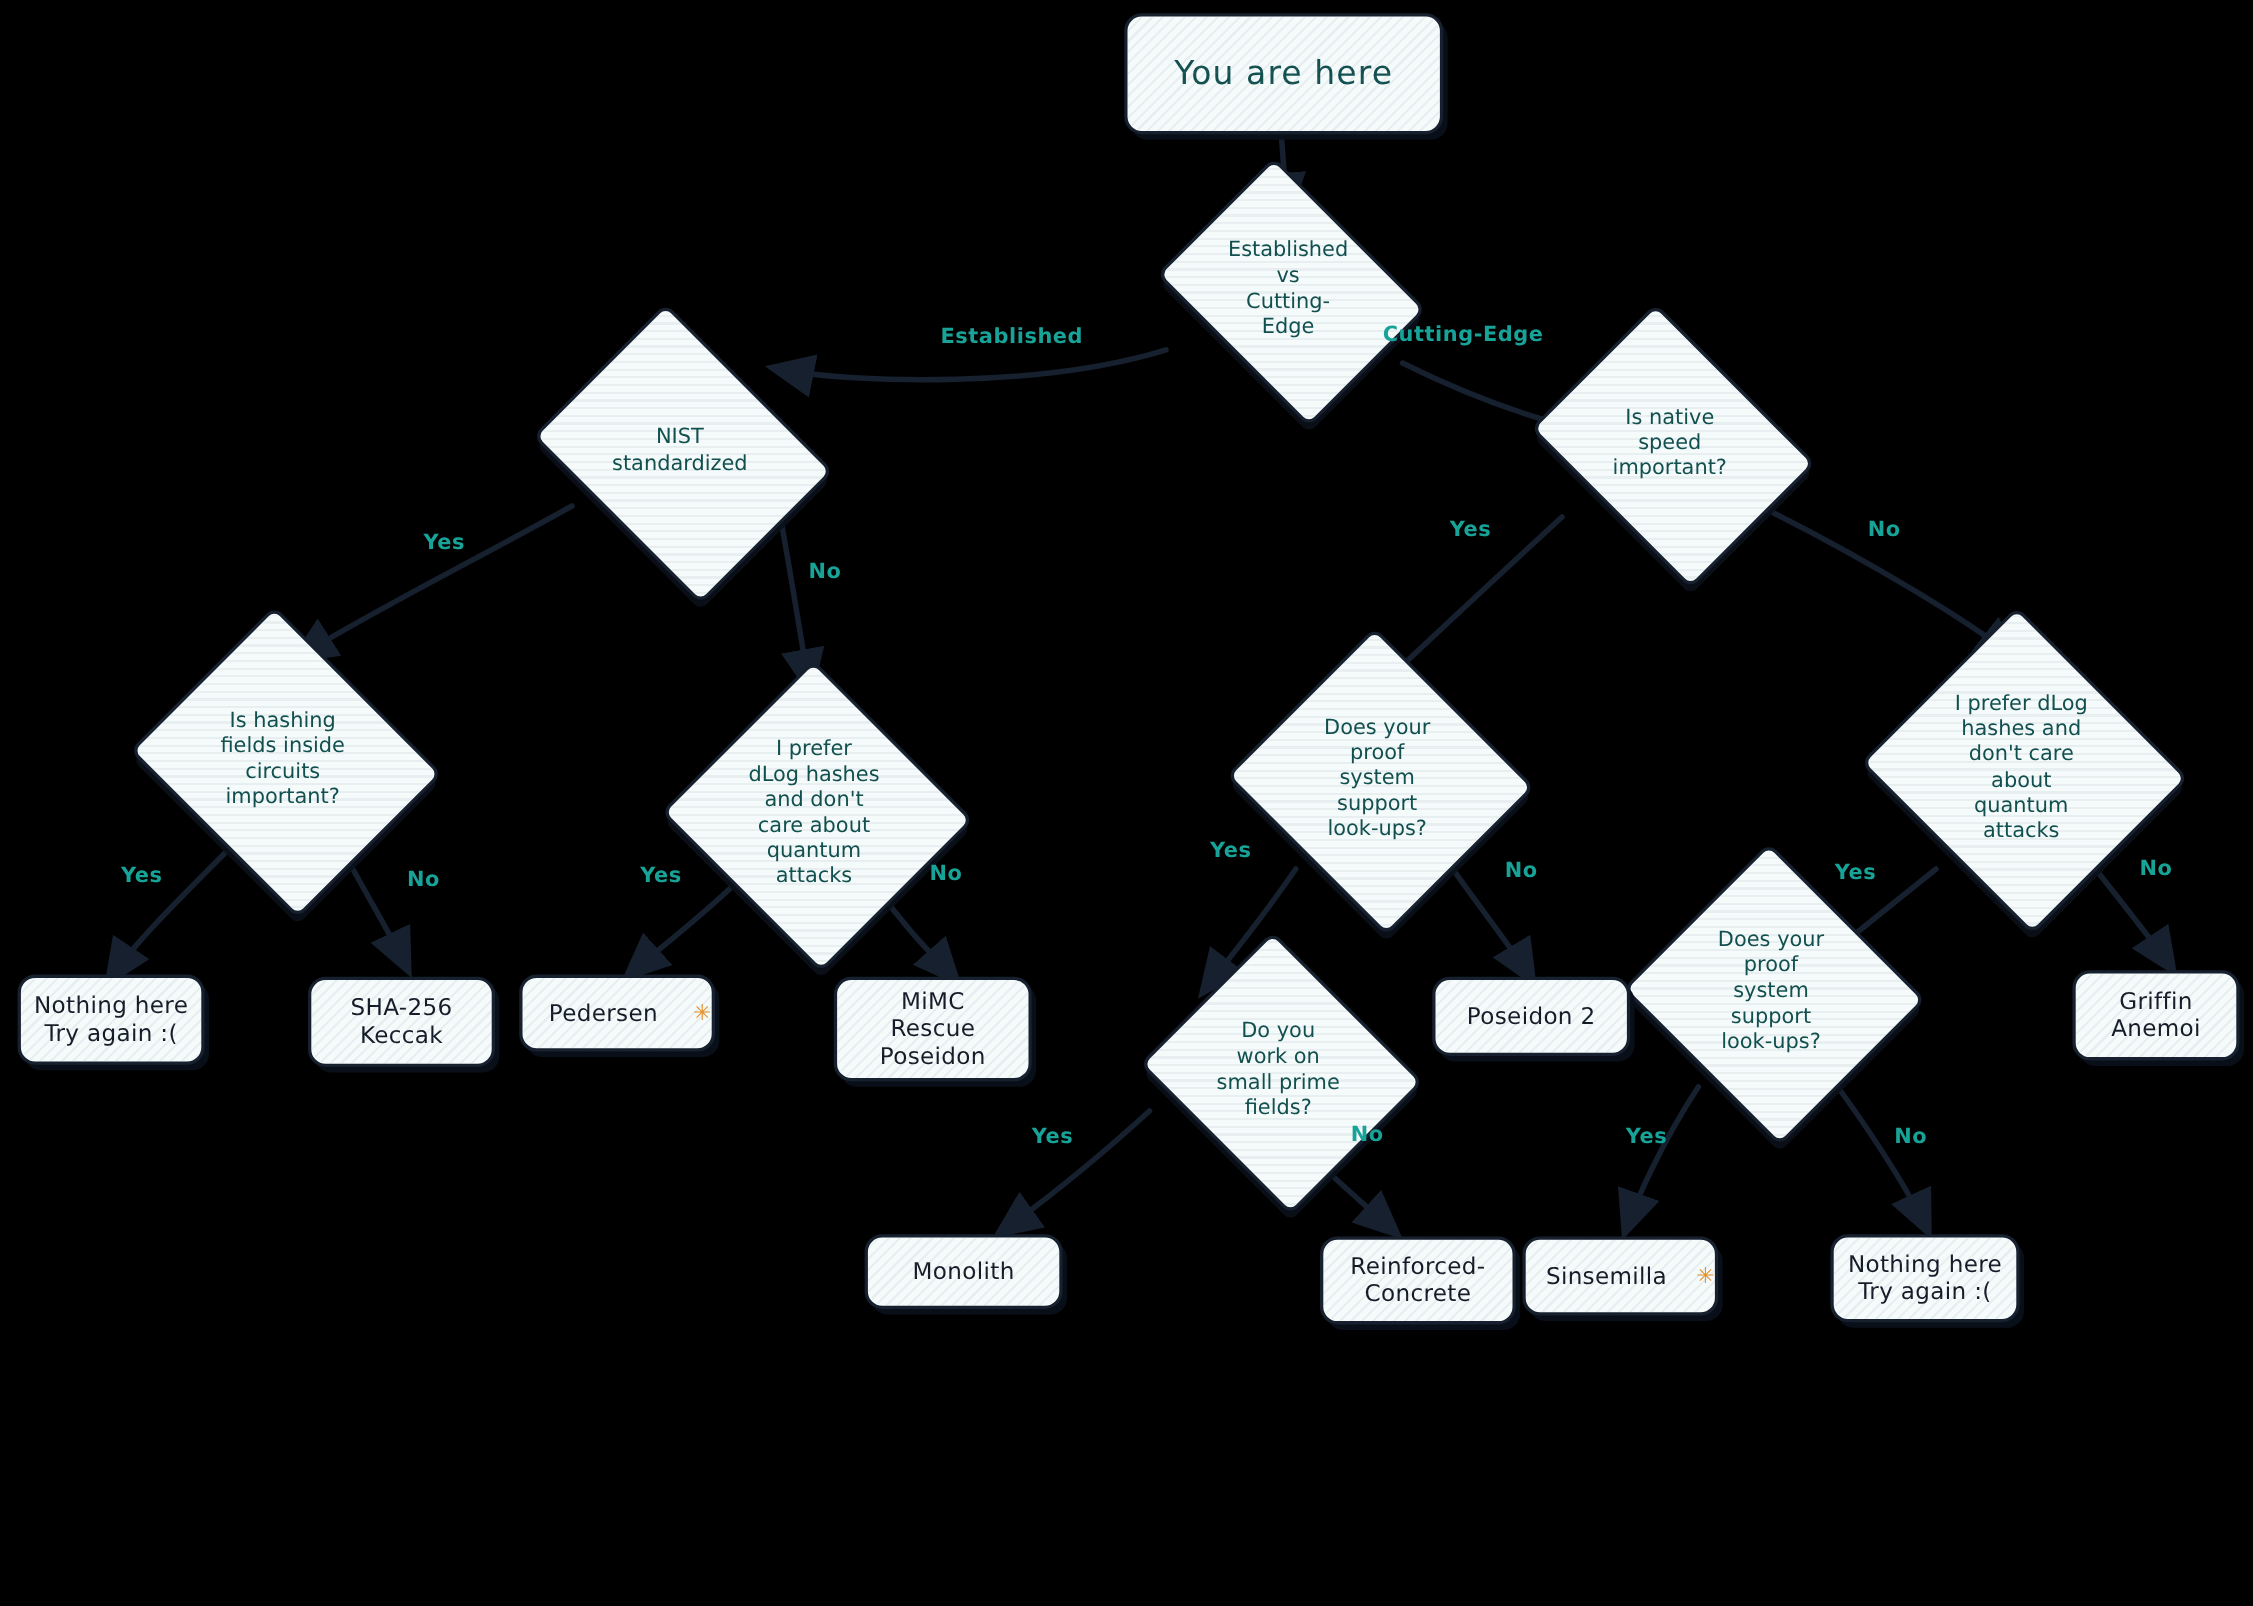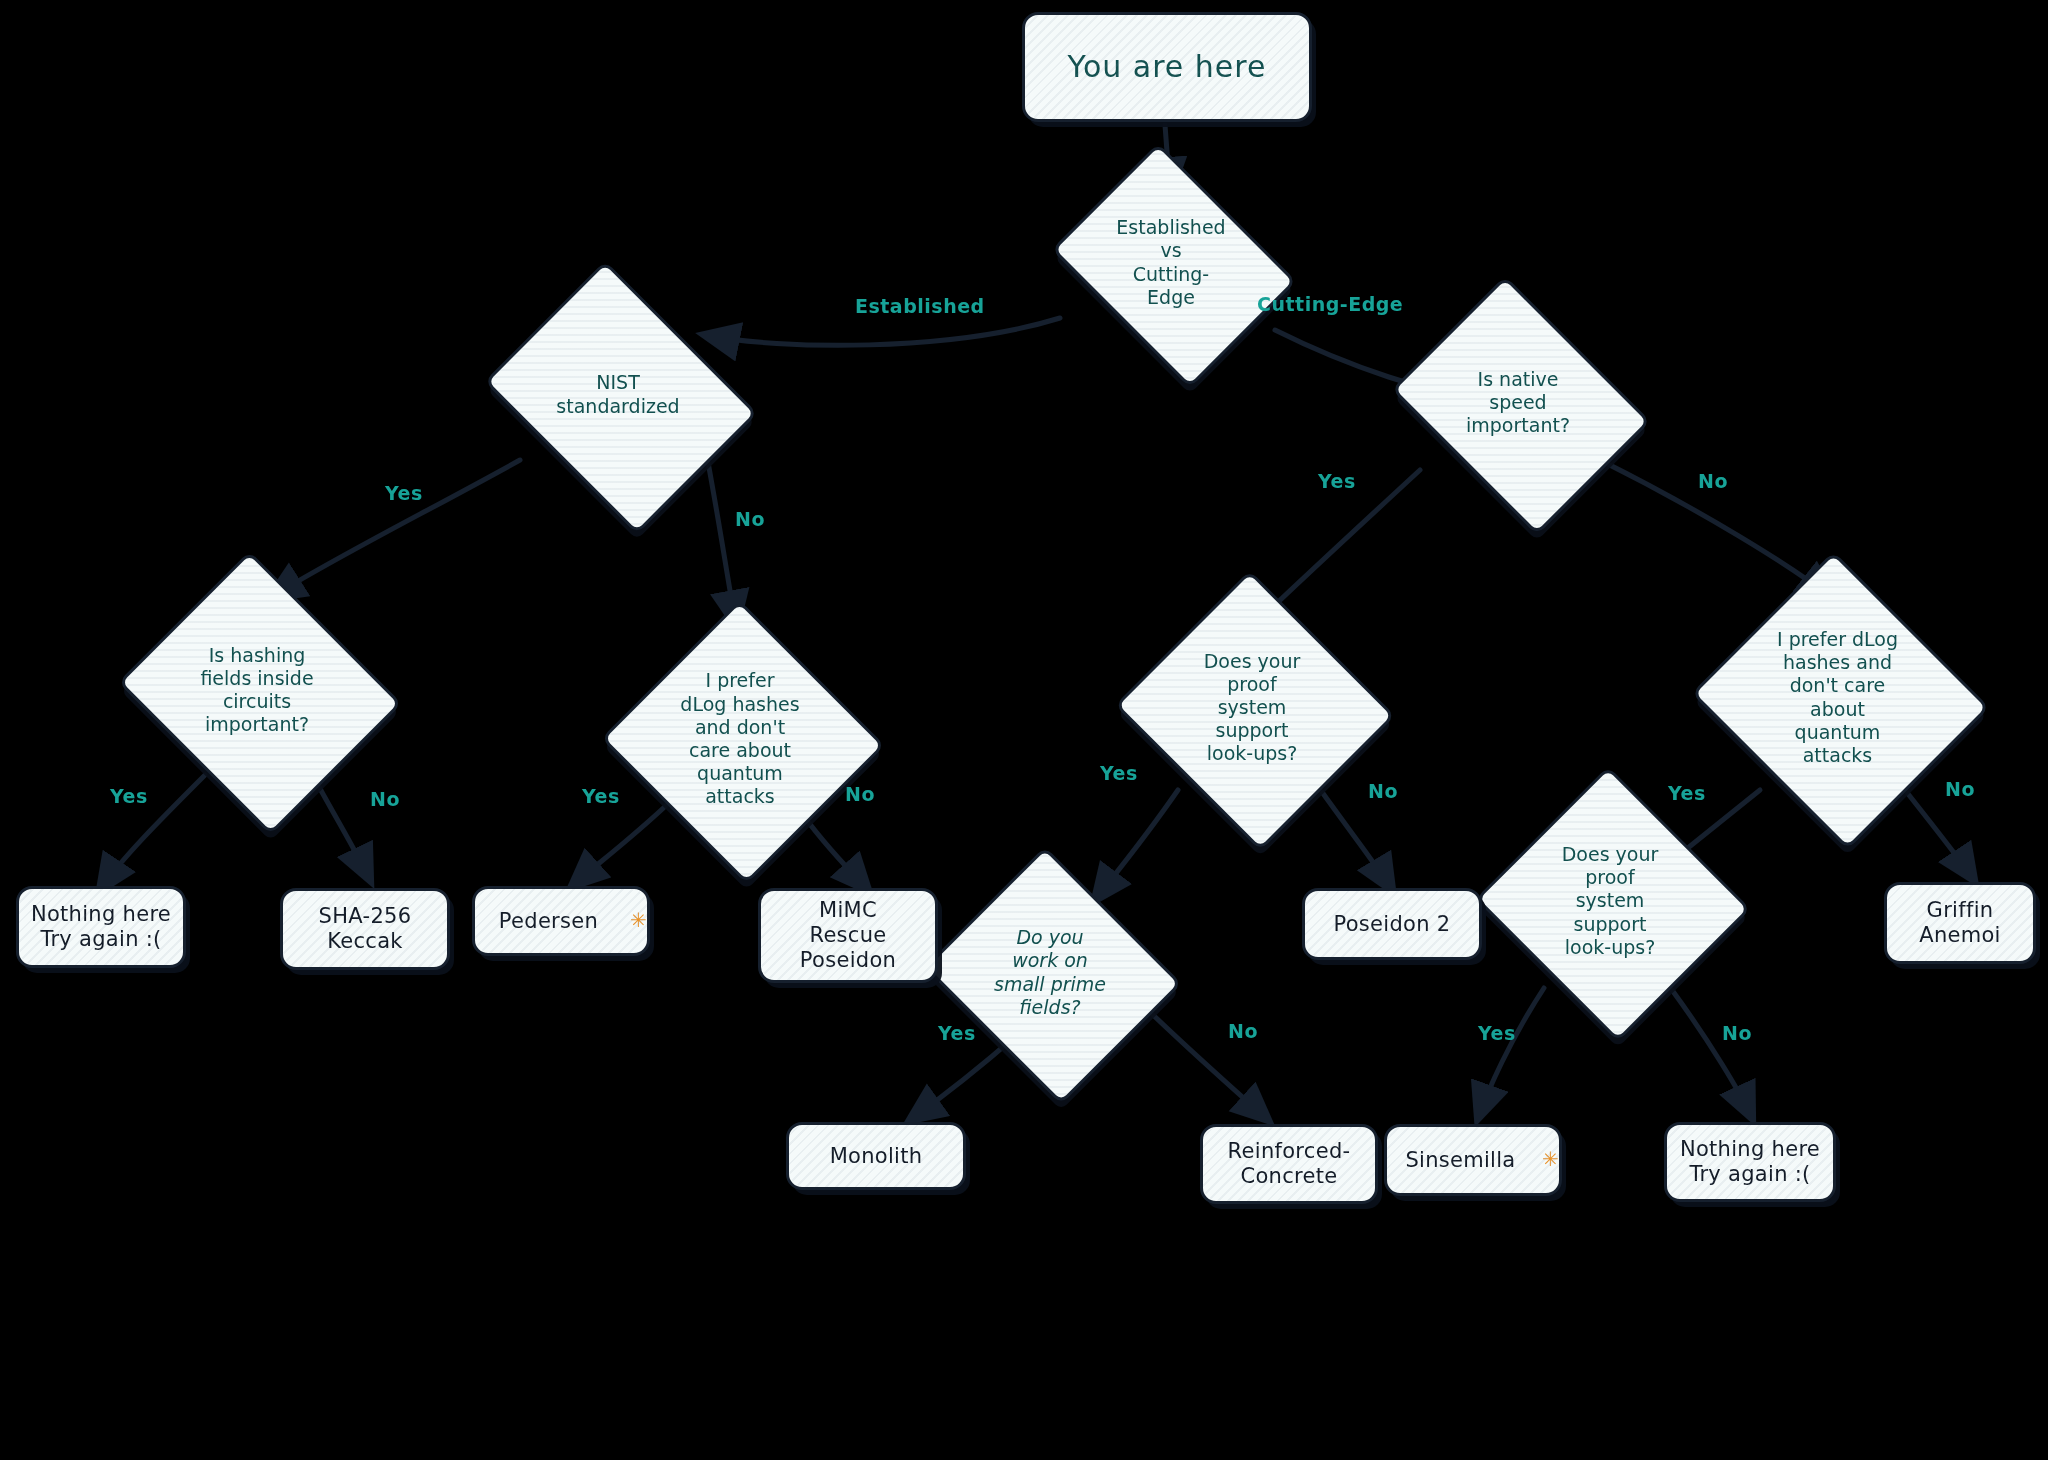--- a/index.html
+++ b/index.html
@@ -205,21 +205,21 @@
   <div class="diamond-wrap" style="left:1076px; top:190px; width:190px; height:145px;">
     <div class="diamond">
         <span class="hatch"></span>
       </div>
     <div class="diamond-label">Established
 vs
 Cutting-
 Edge</div>
   </div>
 
-  <div class="diamond-wrap" style="left:513px; top:312px; width:210px; height:165px;text-decoration:underline;">
+  <div class="diamond-wrap" style="left:513px; top:327px; width:210px; height:165px;text-decoration:underline;">
     <div class="diamond">
         <span class="hatch"></span>
       </div>
     <div class="diamond-label">NIST
 standardized</div>
   </div>
 
   <div class="diamond-wrap" style="left:1418px; top:325px; width:200px; height:155px;">
     <div class="diamond">
         <span class="hatch"></span>
@@ -267,21 +267,21 @@
         <span class="hatch"></span>
       </div>
     <div class="diamond-label">I prefer dLog
 hashes and
 don't care
 about
 quantum
 attacks</div>
   </div>
 
-  <div class="diamond-wrap" style="left:956px; top:890px; width:188px; height:165px;font-style:italic;">
+  <div class="diamond-wrap" style="left:1068px; top:890px; width:188px; height:165px;">
     <div class="diamond">
         <span class="hatch"></span>
       </div>
     <div class="diamond-label">Do you
 work on
 small prime
 fields?</div>
   </div>
 
   <div class="diamond-wrap" style="left:1512px; top:810px; width:196px; height:182px;">

